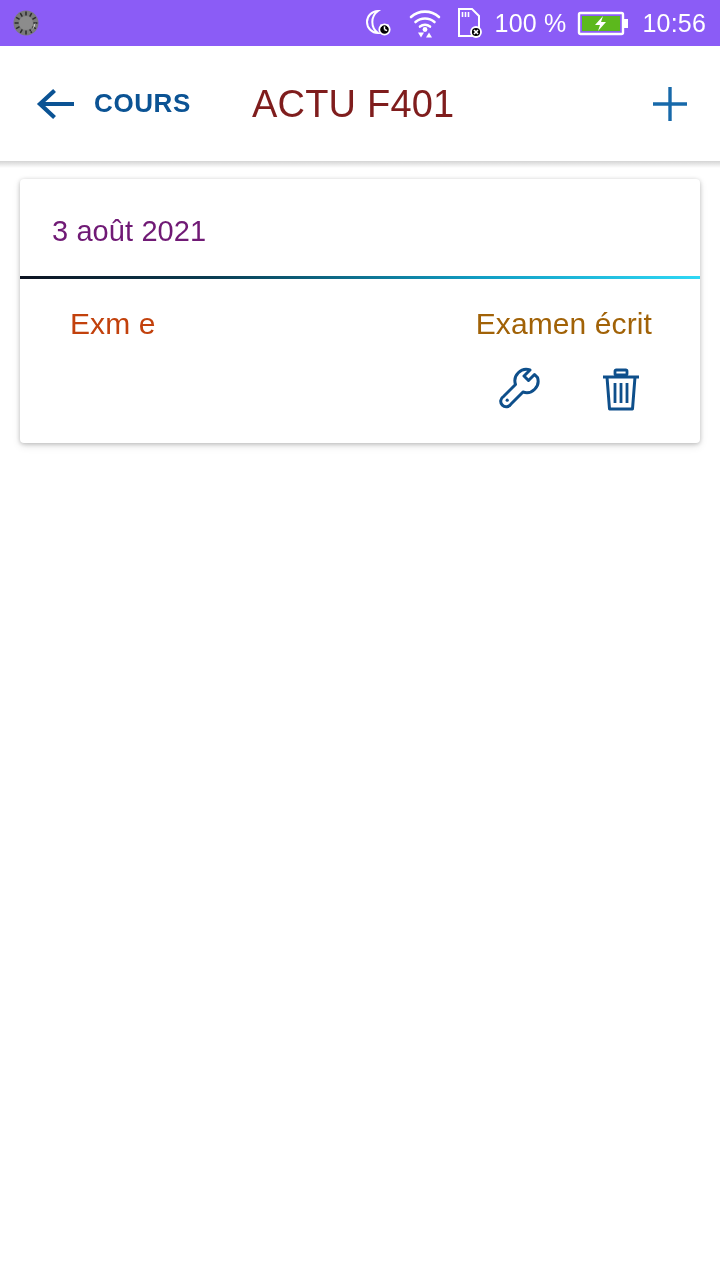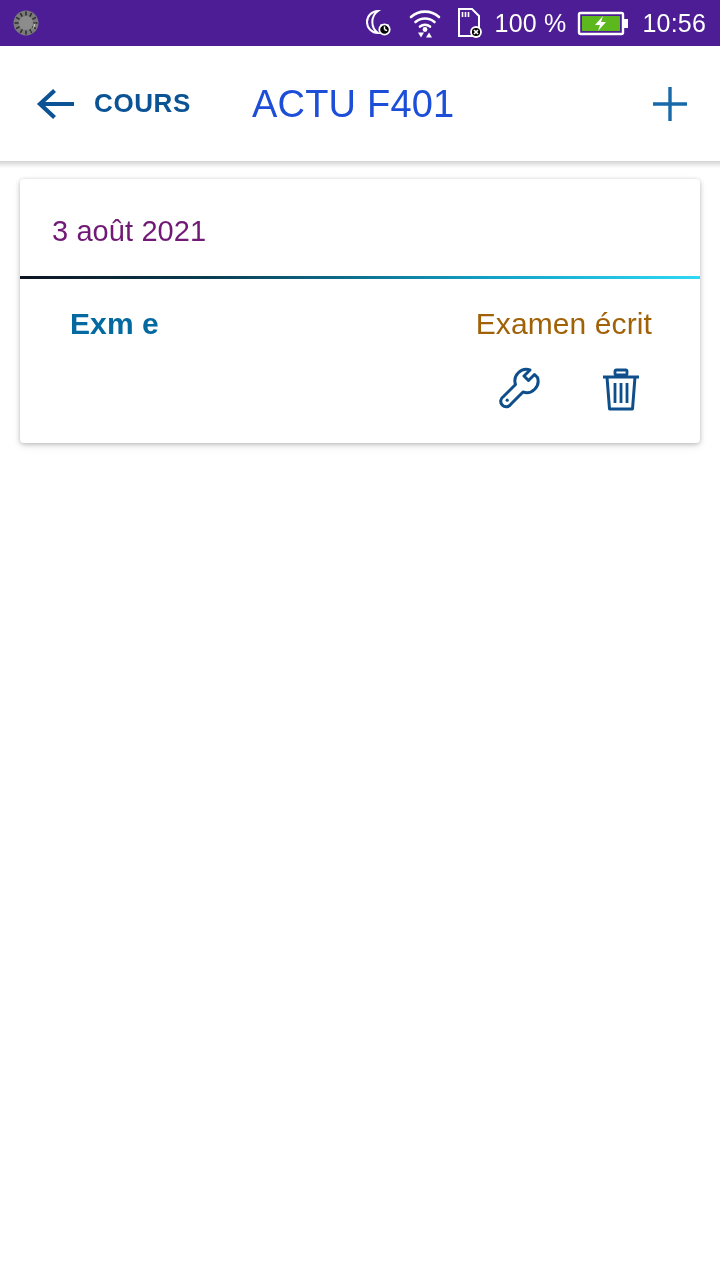--- a/index.html
+++ b/index.html
@@ -11,21 +11,21 @@
     height: 1280px;
     background: #ffffff;
     font-family: "Liberation Sans", sans-serif;
     overflow: hidden;
     position: relative;
   }
 
   
   .status-bar {
     height: 46px;
-    background: #4c1d95;
+    background: #8b5cf6;
     display: flex;
     align-items: center;
     justify-content: space-between;
     padding: 0 14px 0 12px;
     box-sizing: border-box;
   }
   .status-left {
     display: flex;
     align-items: center;
   }
@@ -79,21 +79,21 @@
     font-size: 26px;
     font-weight: bold;
     letter-spacing: 0.6px;
     white-space: nowrap;
   }
   .app-title {
     position: absolute;
     left: 252px;
     top: 50%;
     transform: translateY(-50%);
-    color: #1d4ed8;
+    color: #7f1d1d;
     font-size: 38px;
     letter-spacing: 0.2px;
     white-space: nowrap;
   }
   .add-button {
     margin-left: auto;
     cursor: pointer;
     display: flex;
     align-items: center;
     justify-content: center;
@@ -128,23 +128,23 @@
   }
   .card-body {
     padding: 28px 30px 26px 50px;
   }
   .row-top {
     display: flex;
     align-items: baseline;
     justify-content: space-between;
   }
   .row-name {
-    color: #0369a1;
+    color: #c2410c;
     font-size: 30px;
-    font-weight: bold;
+    font-weight: normal;
     letter-spacing: 0.1px;
   }
   .row-type {
     color: #a16207;
     font-size: 30px;
     letter-spacing: 0.1px;
     padding-right: 18px;
   }
   .row-actions {
     display: flex;

